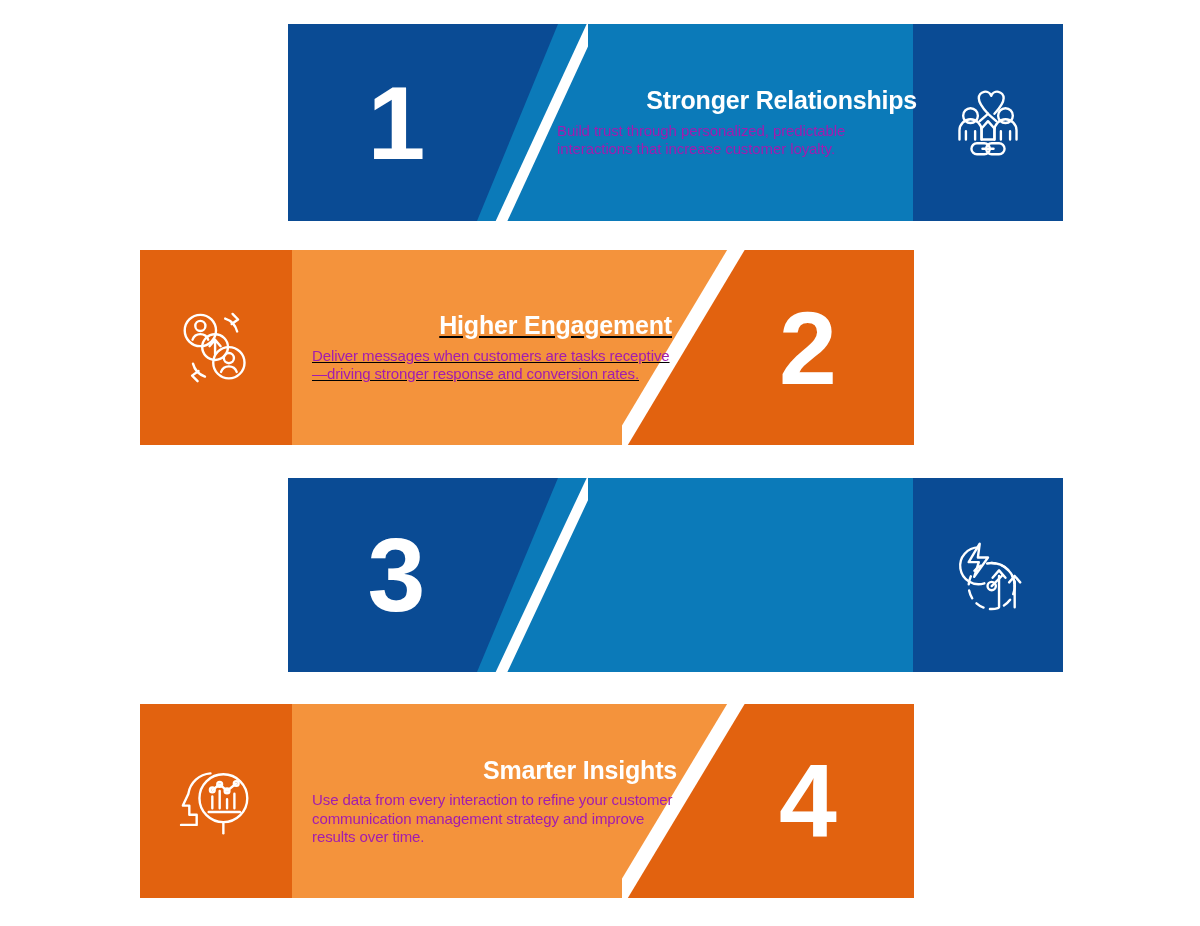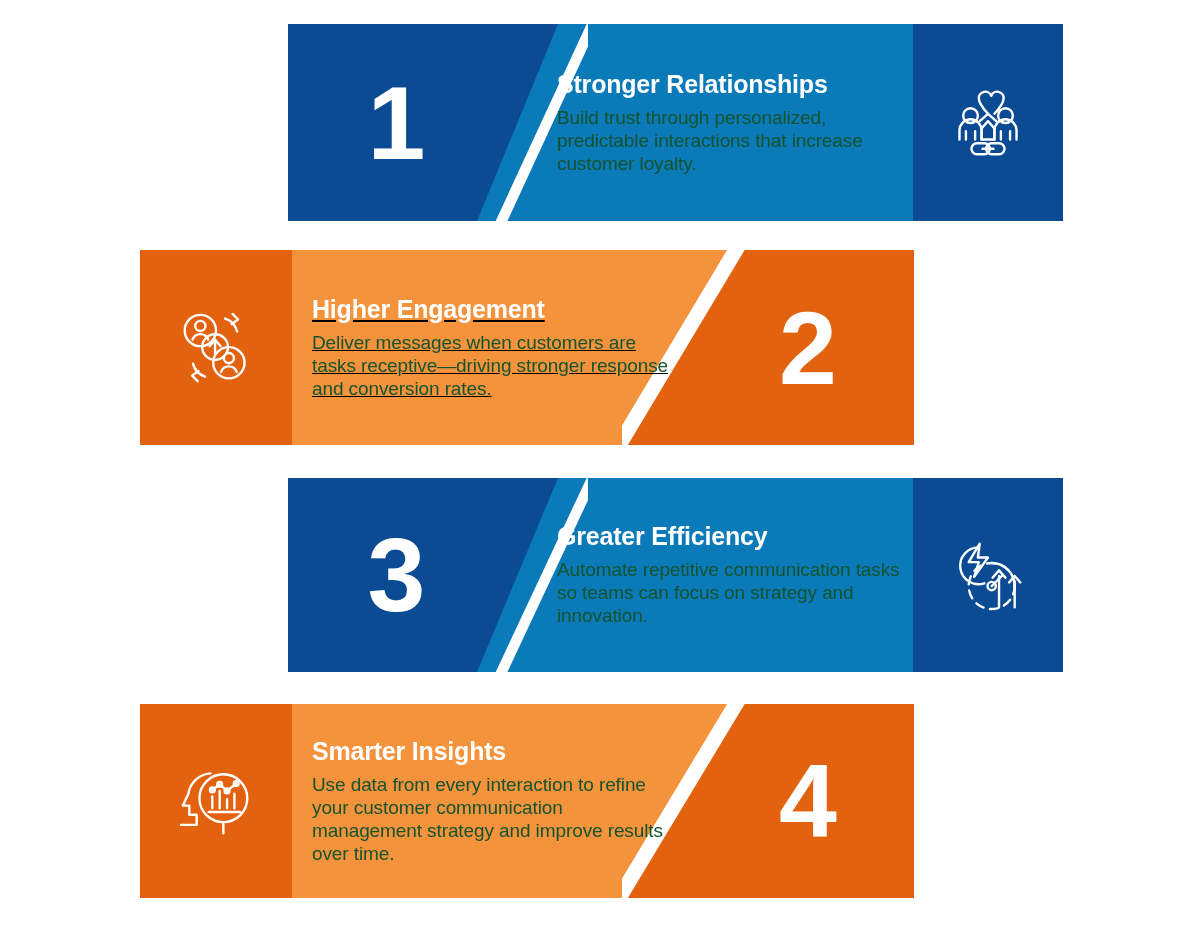--- a/index.html
+++ b/index.html
@@ -41,33 +41,34 @@
     letter-spacing:-2px;
     user-select:none;
   }
 
   .txtwrap{
     position:absolute;
     top:0;height:100%;
     display:flex;
     flex-direction:column;
     justify-content:center;
+    align-items:flex-end;
   }
   .title{
     color:#ffffff;
     font-weight:700;
     font-size:25px;
     line-height:1.15;
     margin:0 0 7px 0;
     letter-spacing:-0.2px;
   }
   .body{
-    color:#14532d;
+    color:#a21caf;
     font-weight:400;
-    font-size:19px;
+    font-size:15px;
     line-height:1.22;
     margin:0;
     letter-spacing:-0.1px;
   }
 
   .iconpanel{
     position:absolute;
     top:0;height:100%;
     display:flex;
     align-items:center;
@@ -210,24 +211,20 @@
           <circle cx="54" cy="62" r="25" stroke-dasharray="9 7"></circle>
           <path d="M54 62 l12 -12"></path>
           <circle cx="54" cy="62" r="4.5"></circle>
           <path d="M54 37 a25 25 0 0 1 25 25"></path>
           <path d="M62 85 v-34 M62 45 l-7 8 M62 45 l7 8"></path>
           <path d="M79 85 v-28 M79 51 l-6 7 M79 51 l6 7"></path>
         </svg>
       </span>
     </div>
     <div class="num">3</div>
-    <div class="txtwrap">
-      <p class="title">Greater Efficiency</p>
-      <p class="body">Automate repetitive communication tasks so teams can focus on strategy and innovation.</p>
-    </div>
   </div>
 
   <div class="row" id="row4">
     <div class="blk light"></div>
     <div class="iconpanel">
       <span>
         <svg width="92" height="92" viewBox="0 0 100 100" fill="none" stroke="#ffffff" stroke-width="2.6" stroke-linecap="round" stroke-linejoin="round">
           <path d="M44 20 a26 26 0 0 0 -24 22 l-6 13 h7 v10 h8 v11 h-17"></path>
           <circle cx="58" cy="47" r="26"></circle>
           <path d="M46 58 v-13 M54 58 v-19 M62 58 v-10 M70 58 v-16"></path>

